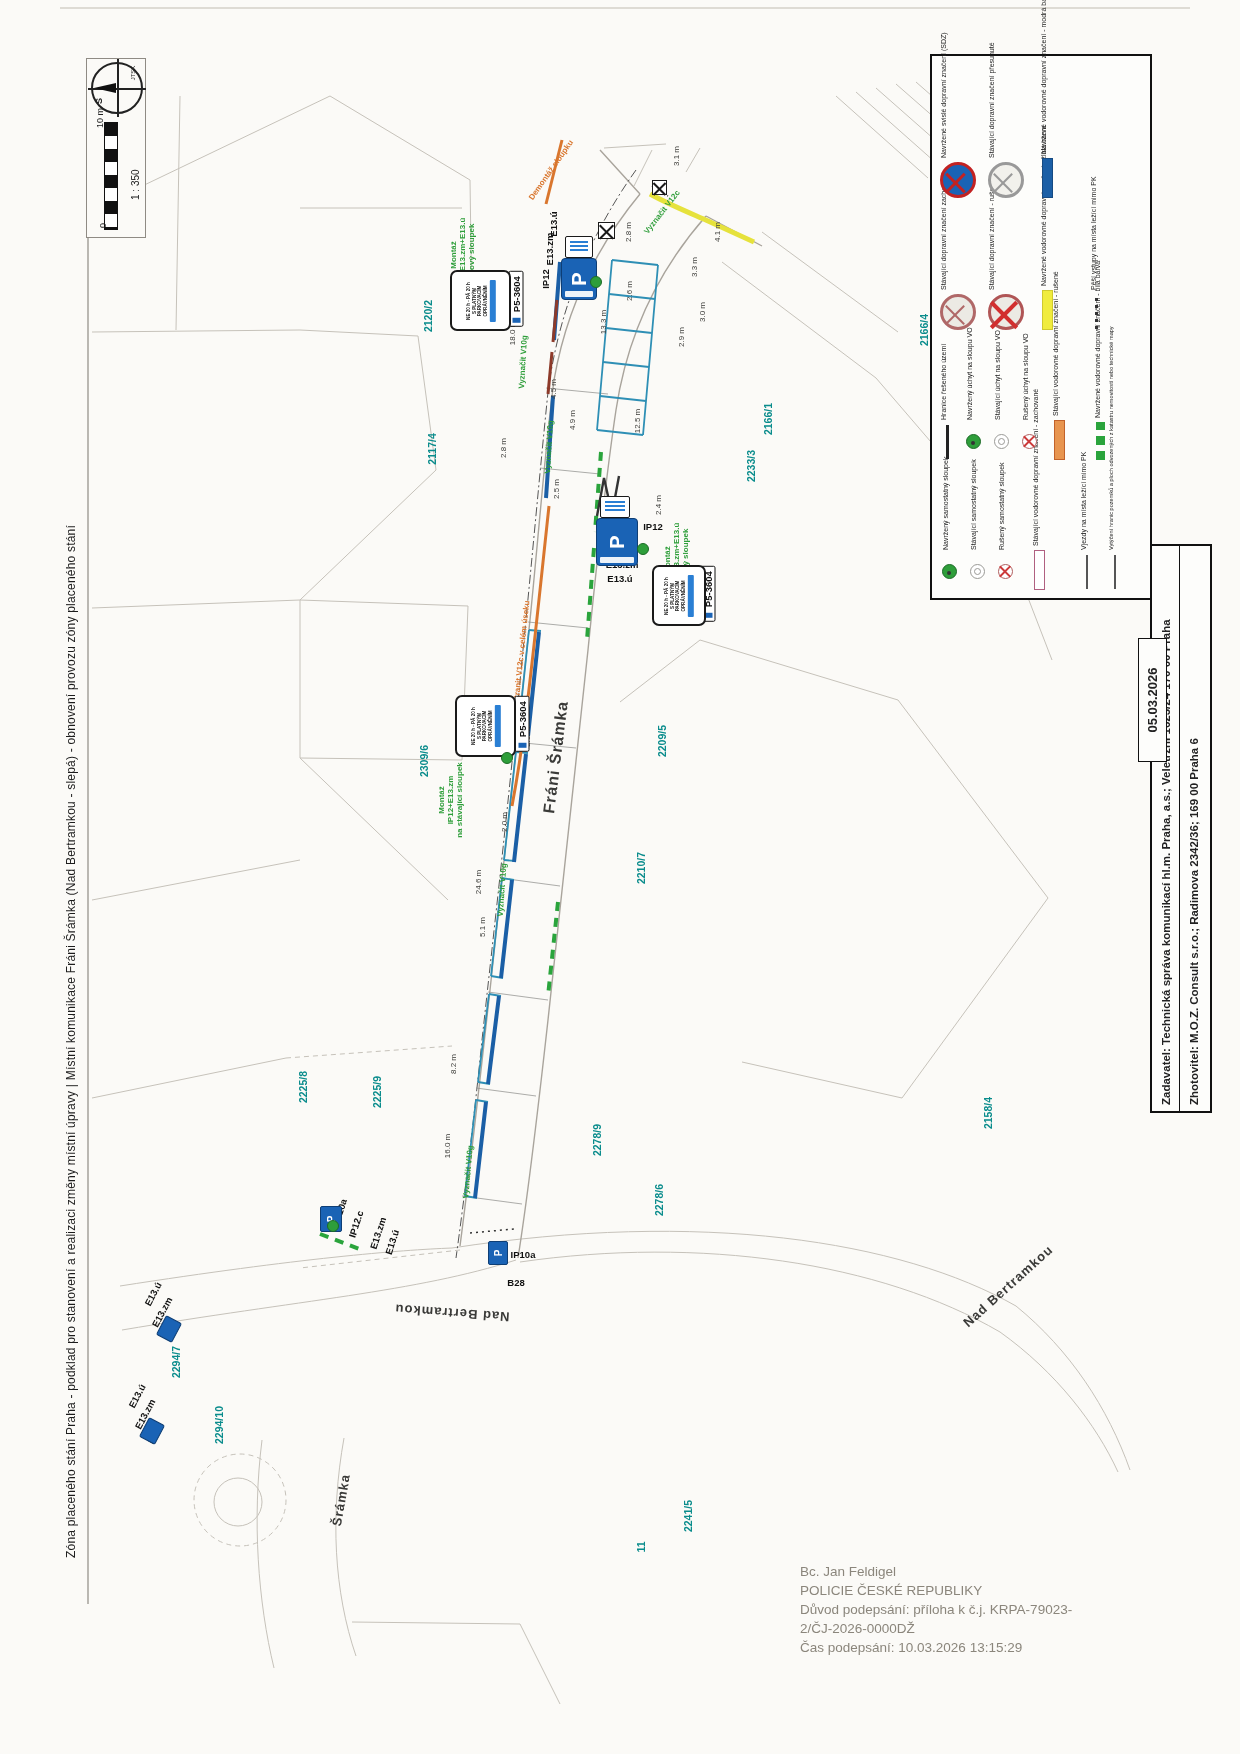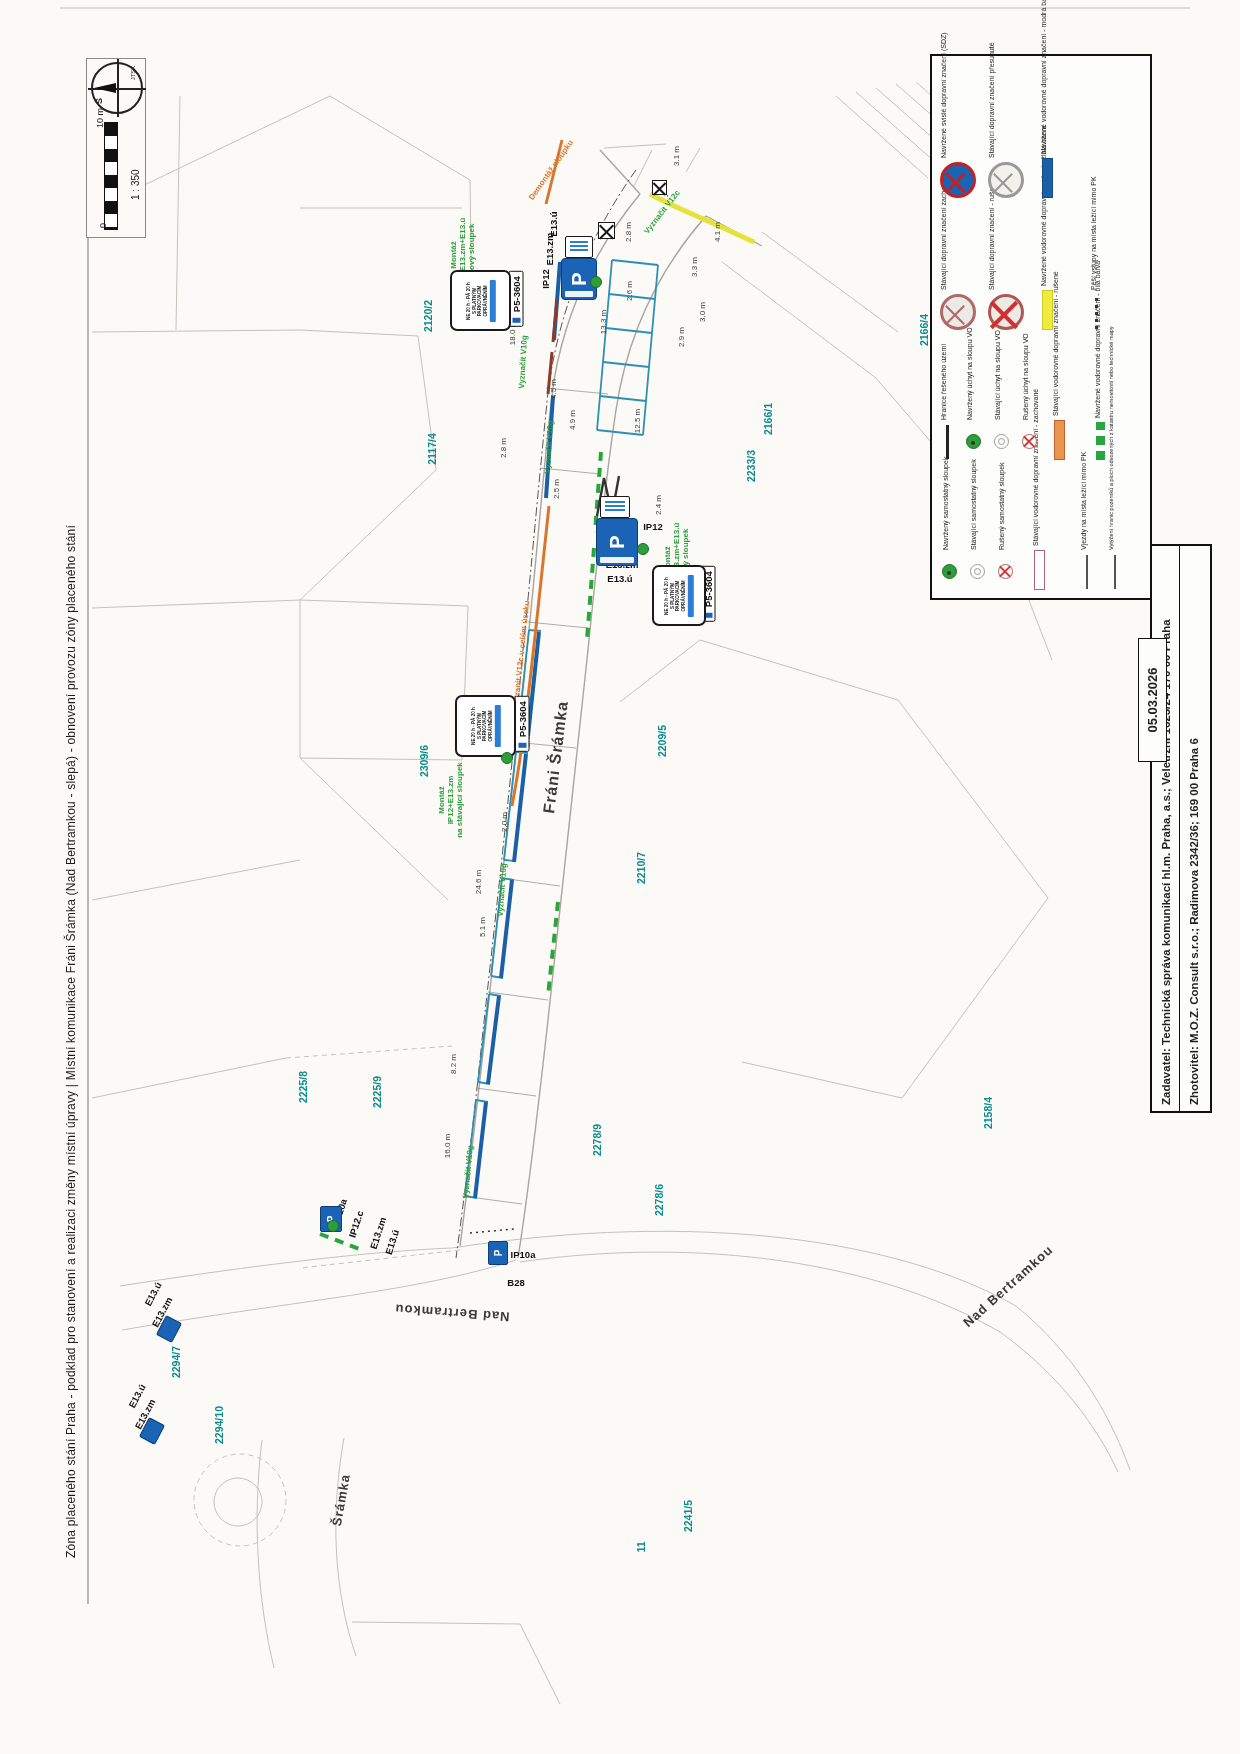--- a/index.html
+++ b/index.html
@@ -571,14 +571,21 @@
   <div class="psmall" style="left:143px;top:1420px;width:16px;height:20px;transform:rotate(28deg);"></div>
 
   <div class="xmark" style="left:598px;top:222px;width:15px;height:15px;"></div>
   <div class="xmark" style="left:652px;top:180px;width:13px;height:13px;"></div>
 
   <div class="gdot" style="left:590px;top:276px;"></div>
   <div class="gdot" style="left:637px;top:543px;"></div>
   <div class="gdot" style="left:501px;top:752px;"></div>
   <div class="gdot" style="left:327px;top:1220px;"></div>
 
+  <div class="sig">
+    <div>Bc. Jan Feldigel</div>
+    <div>POLICIE ČESKÉ REPUBLIKY</div>
+    <div>Důvod podepsání: příloha k č.j. KRPA-79023-</div>
+    <div>2/ČJ-2026-0000DŽ</div>
+    <div>Čas podepsání: 10.03.2026 13:15:29</div>
+  </div>
 
 </div>
 
 </body></html>

